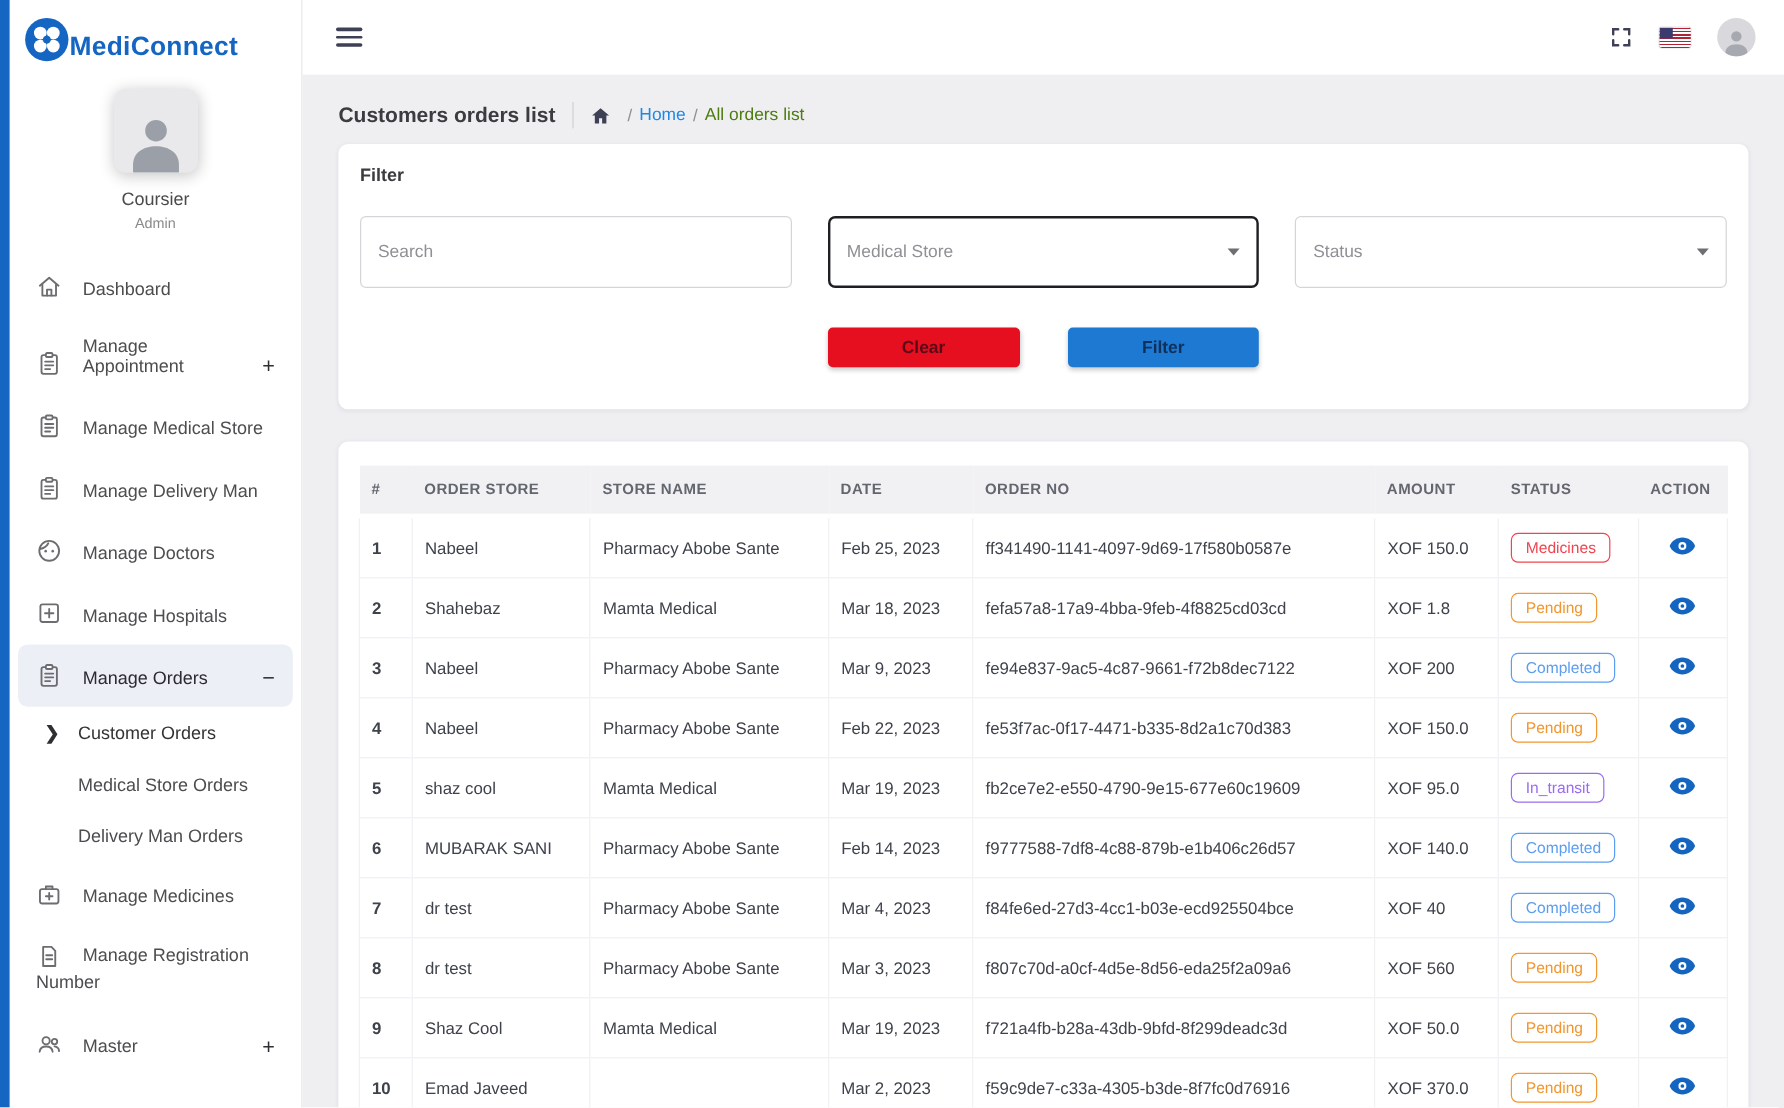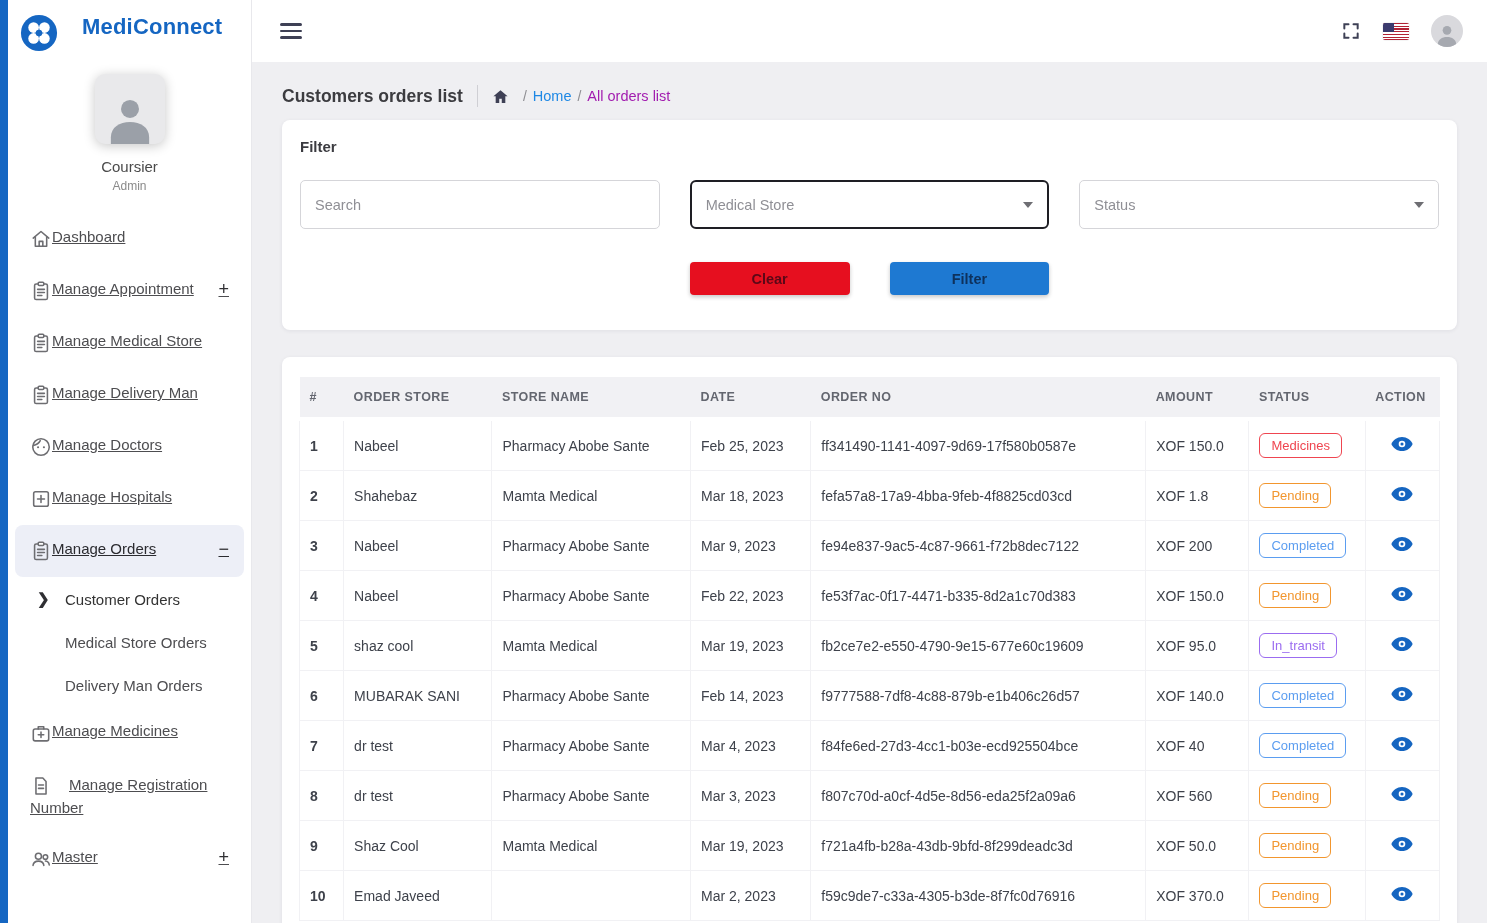--- a/index.html
+++ b/index.html
@@ -5,30 +5,30 @@
   * { box-sizing: border-box; margin: 0; padding: 0; }
   html,body { width:1487px; height:923px; overflow:hidden; }
   body { font-family:"Liberation Sans", sans-serif; background:#ffffff; position:relative; }
 
   
   .brand-strip { position:absolute; left:0; top:0; width:8px; height:100%; background:#1566c2; z-index:6; }
 
   
   .sidebar { position:absolute; left:8px; top:0; width:244px; height:100%; background:#fff;
              border-right:1px solid #e8e8ec; z-index:5; overflow:hidden; }
-  .logo-row { display:flex; align-items:flex-start; gap:24px; padding:14px 10px 10px 12px; }
+  .logo-row { display:flex; align-items:flex-end; gap:0; padding:14px 10px 10px 12px; }
   .logo-mark { width:38px; height:38px; flex:0 0 auto; }
   .logo-text { font-size:22px; font-weight:bold; color:#1566c2; letter-spacing:.2px; }
   .profile { text-align:center; margin-top:12px; }
   .avatar-box { width:70px; height:70px; margin:0 auto; background:#e9e9eb; border-radius:10px;
                 box-shadow:0 2px 12px rgba(0,0,0,.22); display:flex; align-items:flex-end; justify-content:center; overflow:hidden; }
   .profile-name { margin-top:14px; font-size:15px; color:#4a4a4a; }
   .profile-role { margin-top:4px; font-size:12px; color:#8a8a8a; }
   .nav { margin-top:20px; }
-  .nav-item { display:flex; align-items:flex-start; padding:15px 22px; color:#4d4d50; font-size:15px; cursor:pointer;text-decoration:underline; }
+  .nav-item { display:flex; align-items:flex-end; gap:17px; padding:15px 22px; color:#4d4d50; font-size:15px; cursor:pointer; }
   .nav-item .icon { width:22px; height:22px; color:#6d6d71; flex:0 0 auto; display:flex; }
   .nav-item .icon svg { width:22px; height:22px; }
   .nav-item .exp { margin-left:auto; font-size:18px; color:#2f2f33; line-height:1; }
   .nav-item.active { background:#edeff7; border-radius:8px; margin:0 7px; padding:15px 15px; color:#2b2b30; }
   .nav-item.wrap { display:block; line-height:21px; }
   .nav-item.wrap .icon { display:inline-flex; vertical-align:middle; margin-right:17px; }
   .nav-item.wrap .label { display:inline; }
   .nav-sub { display:flex; align-items:center; padding:13px 22px 13px 57px; font-size:15px; color:#4d4d50; cursor:pointer; }
   .nav-sub.current { padding-left:29px; color:#333; }
   .nav-sub .chev { width:18px; margin-right:10px; font-weight:bold; color:#2f2f33; font-size:15px; }
@@ -47,29 +47,29 @@
                 display:flex; align-items:flex-end; justify-content:center; cursor:pointer; }
 
   
   .main { position:absolute; left:252px; right:0; top:62px; bottom:0; background:#efeff2; padding:0 30px; overflow:hidden; }
   .title-row { display:flex; align-items:center; margin-top:23px; }
   .page-title { font-size:17.5px; font-weight:bold; color:#3c3c40; }
   .v-div { width:1px; height:22px; background:#cfcfd4; margin:0 14px; }
   .crumb-home { width:17px; height:17px; color:#3e4055; display:flex; margin-right:8px; }
   .crumb-sep { color:#8d8d92; font-size:14px; margin:0 6px; }
   .crumb-link { color:#1e88e5; font-size:14.5px; cursor:pointer; }
-  .crumb-cur { color:#a21caf; font-size:14.5px; }
+  .crumb-cur { color:#4d7c0f; font-size:14.5px; }
 
   .card { background:#fff; border-radius:8px; box-shadow:0 1px 4px rgba(25,30,60,.07); }
 
   
   .filter-card { margin-top:13px; padding:18px 18px 35px; }
   .filter-title { font-size:15px; font-weight:bold; color:#3b3b40; }
   .filter-grid { display:grid; grid-template-columns:1fr 1fr 1fr; column-gap:30px; row-gap:33px; margin-top:25px; }
-  .input { height:49px; border:1px solid #d5d5d9; border-radius:5px; display:flex; align-items:center;
+  .input { height:60px; border:1px solid #d5d5d9; border-radius:5px; display:flex; align-items:center;
            padding:0 14px; color:#8f8f95; font-size:14.5px; background:#fff; cursor:text; }
   .input.focused { border:2px solid #1e1e24; border-radius:6px; cursor:pointer; }
   .input.select { cursor:pointer; }
   .caret { width:0; height:0; border-left:5.5px solid transparent; border-right:5.5px solid transparent;
            border-top:6px solid #6e6e73; margin-left:auto; }
   .cal-icon { margin-left:auto; width:19px; height:19px; color:#555559; display:flex; }
   .btn-cell { display:flex; gap:40px; align-items:center; }
   .btn { flex:1; height:33px; border:none; border-radius:4px; font-family:inherit; font-size:14.5px; font-weight:bold;
          color:rgba(5,5,20,.62); box-shadow:0 2px 4px rgba(0,0,0,.22); cursor:pointer; }
   .btn.clear { background:#e60f1f; }

